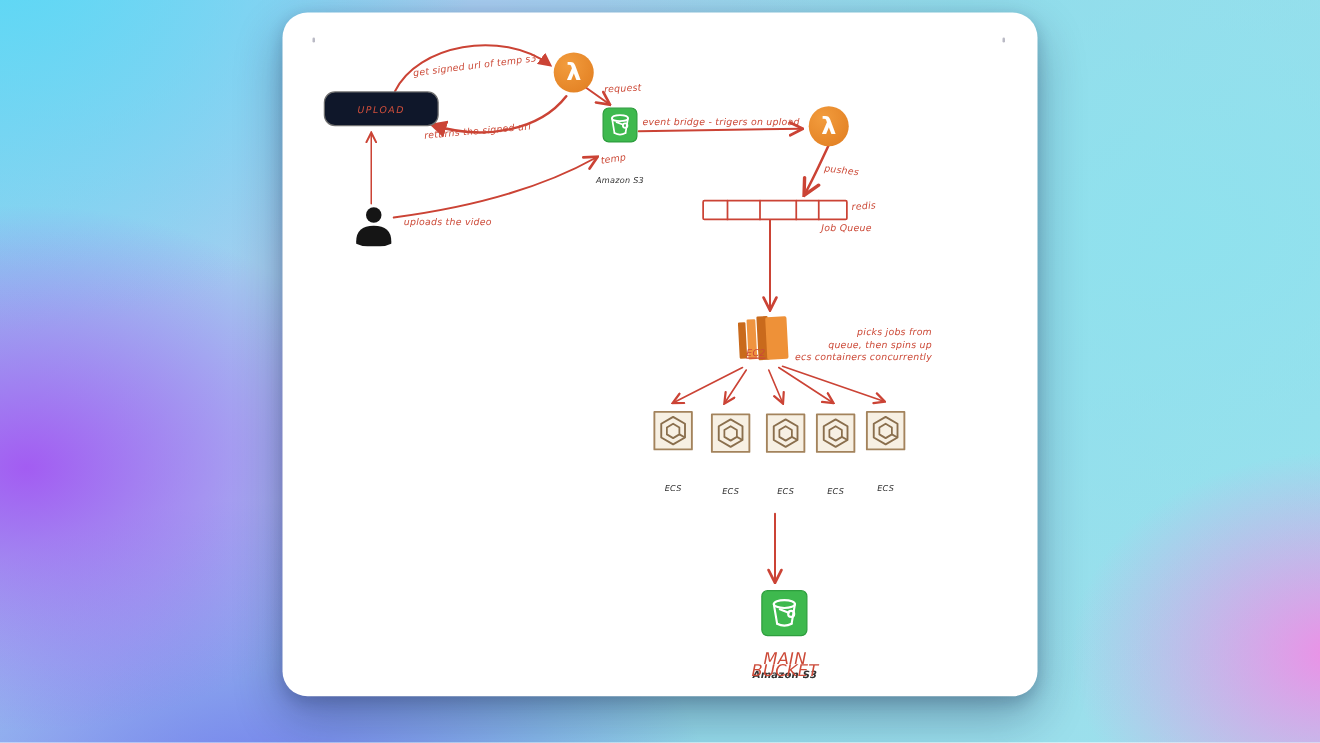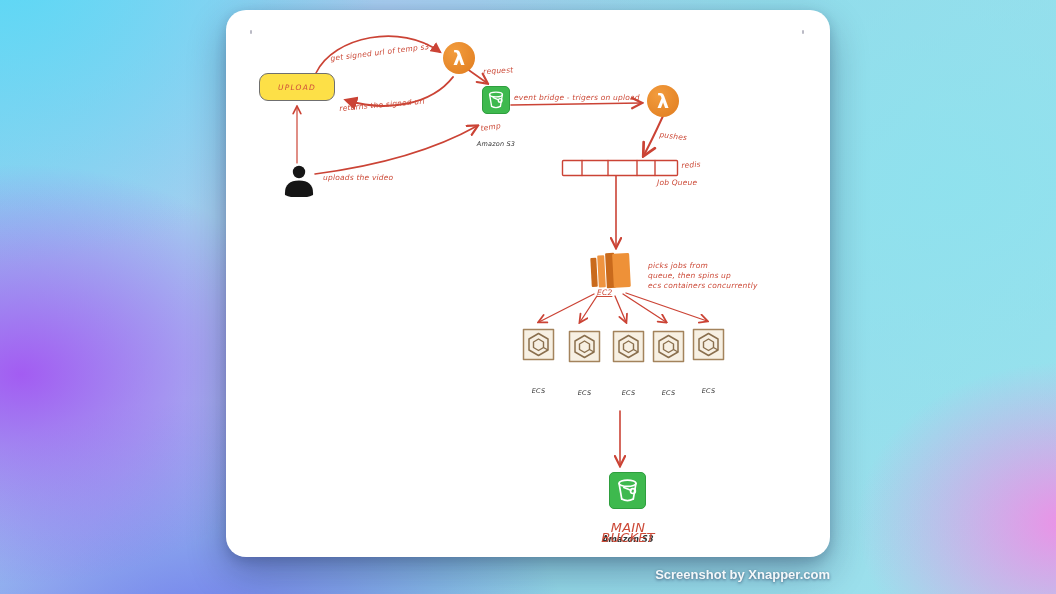--- a/index.html
+++ b/index.html
@@ -25,22 +25,22 @@
   .strokes { position:absolute; left:0; top:0; width:604px; height:547px; }
 
   .lbl {
     position:absolute; color:#cc4a38; font-size:7.5px; line-height:10px;
     font-style:italic; letter-spacing:.2px; white-space:pre-line;
     transform-origin:left top;
   }
   .lbl.dark { color:#333333; font-style:italic;margin-top:24px; }
 
   .upload-box {
-    position:absolute; left:33px; top:63px; width:76px; height:28px;
-    border:1.4px solid #6f6f6f; border-radius:9px; background:#fde047;
+    position:absolute; left:33px; top:63px; width:92px; height:28px;
+    border:1.4px solid #6f6f6f; border-radius:9px; background:#0f172a;
     display:flex; align-items:center; justify-content:center;
     color:#cf4e3b; font-size:7.5px; letter-spacing:1.2px; font-style:italic;
   }
 
   .lambda {
     position:absolute; width:32px; height:32px; border-radius:50%;
     background:radial-gradient(circle at 35% 30%, #f29c3d, #e07c1f);
     display:flex; align-items:center; justify-content:center;
     color:#ffffff; font-size:19px; font-weight:bold; line-height:1;
   }
@@ -198,30 +198,29 @@
     <div class="lbl" style="left:288px; top:83px;font-style:italic;">event bridge - trigers on upload</div>
     <div class="lbl" style="left:434px; top:120px; transform:rotate(7deg);">pushes</div>
     <div class="lbl" style="left:97px; top:163px;">uploads the video</div>
 
     <div class="lbl dark" style="left:246px; top:105px; width:48px; text-align:center; font-size:6.5px;">Amazon S3</div>
     <div class="lbl" style="left:254px; top:114px; transform:rotate(-8deg);">temp</div>
 
     <div class="lbl" style="left:455px; top:151px; transform:rotate(-4deg);">redis</div>
     <div class="lbl" style="left:387px; top:168px;padding-left:44px;">Job Queue</div>
 
-    <div class="lbl" style="left:422px; top:251px;">picks jobs from
+    <div class="lbl" style="left:410px; top:251px;text-align:right;">picks jobs from
 queue, then spins up
 ecs containers concurrently</div>
-    <div class="lbl" style="left:371px; top:278px;text-decoration:underline;">EC2</div>
+    <div class="lbl" style="left:371px; top:268px;text-decoration:underline;">EC2</div>
 
     <div class="lbl dark" style="left:296px; top:352px; width:33px; text-align:center; font-size:6.5px;">ECS</div>
     <div class="lbl dark" style="left:342px; top:354px; width:33px; text-align:center; font-size:6.5px;">ECS</div>
     <div class="lbl dark" style="left:386px; top:354px; width:33px; text-align:center; font-size:6.5px;">ECS</div>
     <div class="lbl dark" style="left:426px; top:354px; width:33px; text-align:center; font-size:6.5px;">ECS</div>
     <div class="lbl dark" style="left:466px; top:352px; width:33px; text-align:center; font-size:6.5px;">ECS</div>
 
 
     <div class="lbl dark" style="left:372px; top:501px; width:60px; text-align:center; font-size:8px; font-weight:600;">Amazon S3</div>
     <div class="lbl" style="left:368px; top:513px; width:68px; text-align:center; font-size:13px;">MAIN BUCKET</div>
   </div>
 
-  <div class="watermark">Screenshot by Xnapper.com</div>
 </div>
 
 </body></html>

